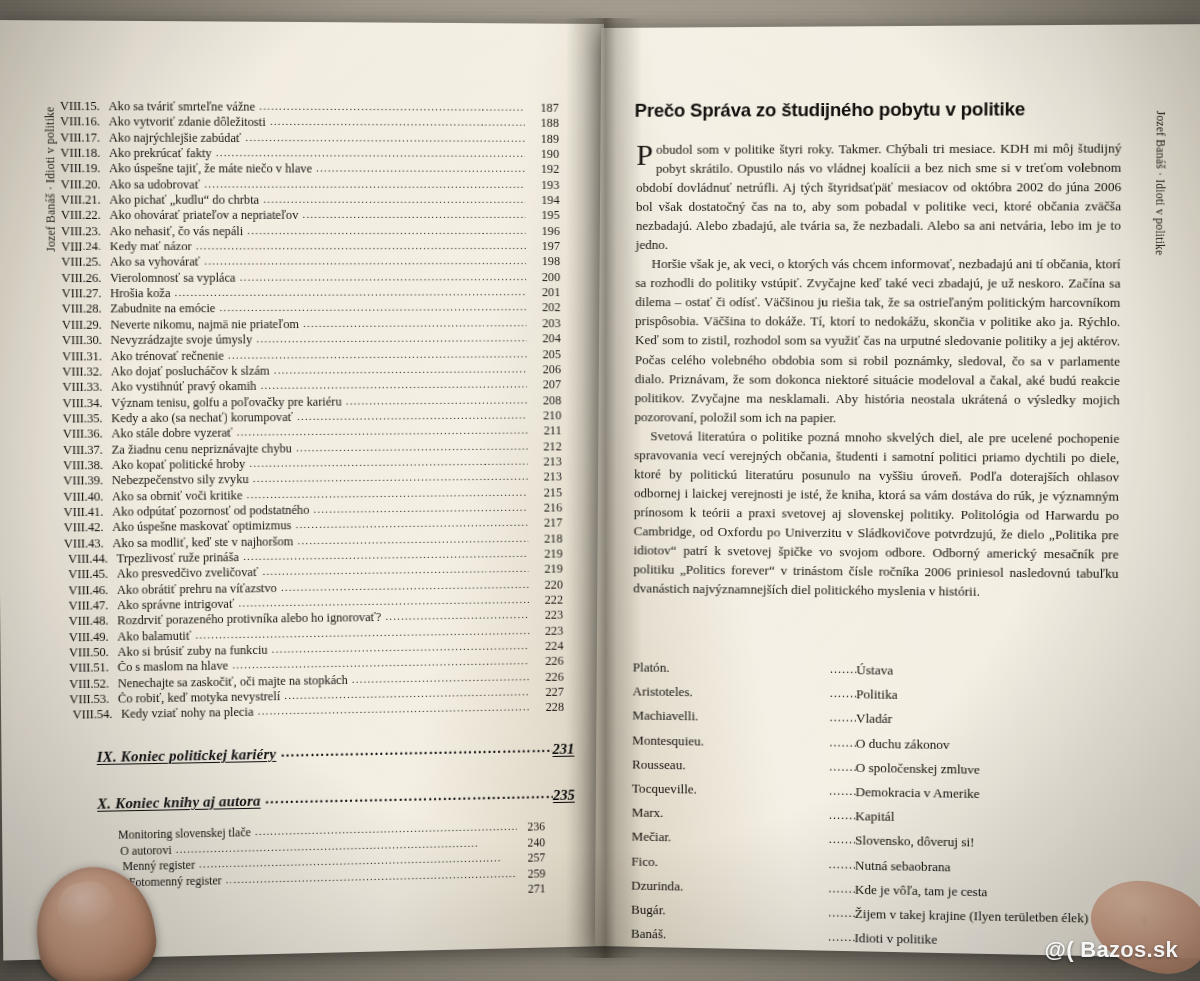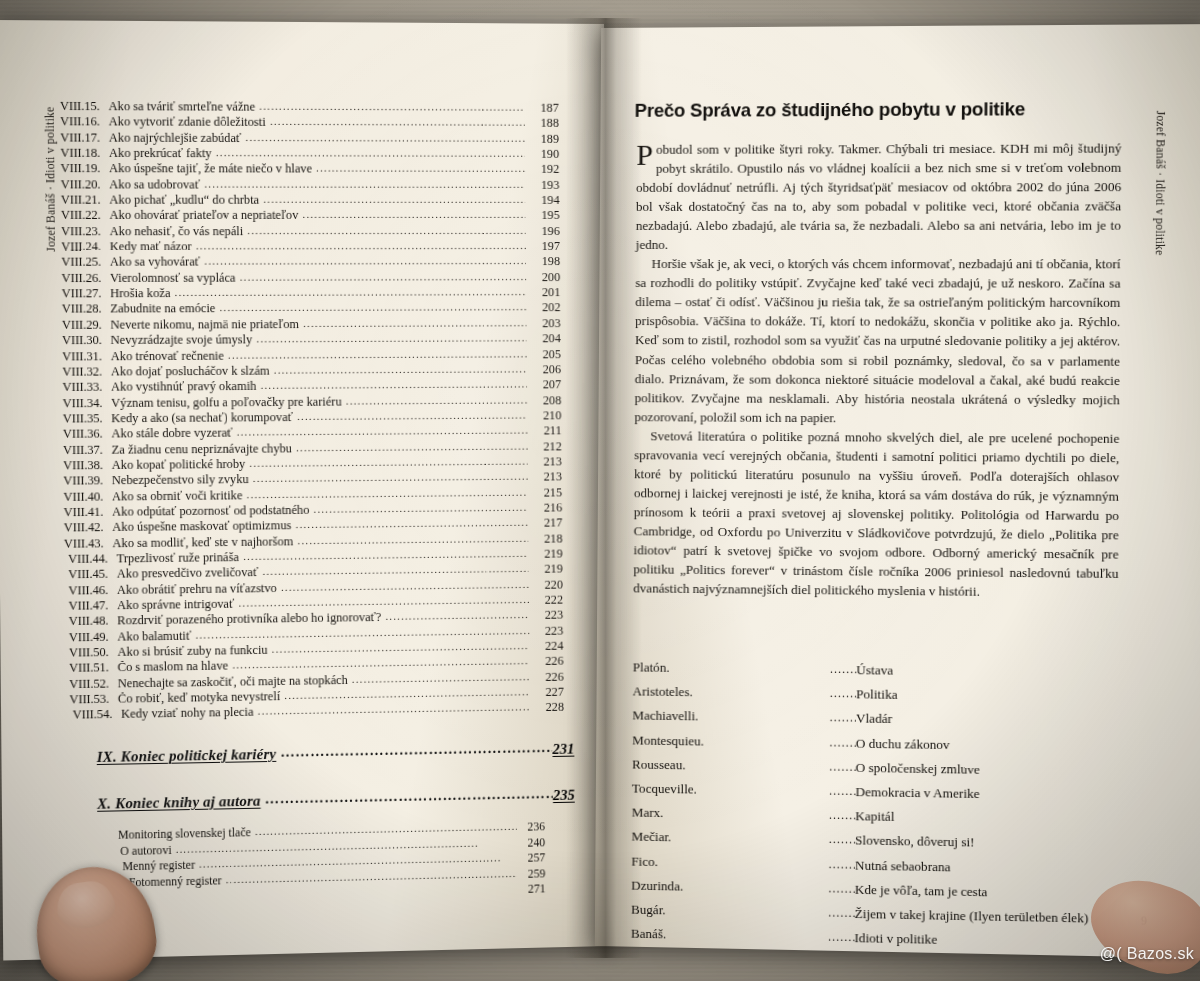--- a/index.html
+++ b/index.html
@@ -322,27 +322,28 @@
     height: 86px;
     border-radius: 50% 45% 40% 55% / 55% 50% 45% 50%;
     background: radial-gradient(ellipse at 30% 30%, #e8c2a8 0%, #d6a288 50%, #b07f63 100%);
     transform: rotate(18deg);
     opacity: .95;
   }
 
   
   .watermark {
     position: absolute;
-    right: 6px;
+    right: 22px;
     bottom: 18px;
     font-family: "Liberation Sans", sans-serif;
-    font-size: 16px;
+    font-size: 22px;
     color: rgba(255,255,255,.92);
     text-shadow: 0 1px 3px rgba(0,0,0,.5);
     letter-spacing: .3px;
+    font-weight: bold;
   }
 
   
   .veil {
     position: absolute;
     inset: 0;
     pointer-events: none;
     background:
       radial-gradient(ellipse at 50% 40%, rgba(255,255,255,.05) 0%, rgba(0,0,0,.0) 55%, rgba(0,0,0,.28) 100%);
   }

